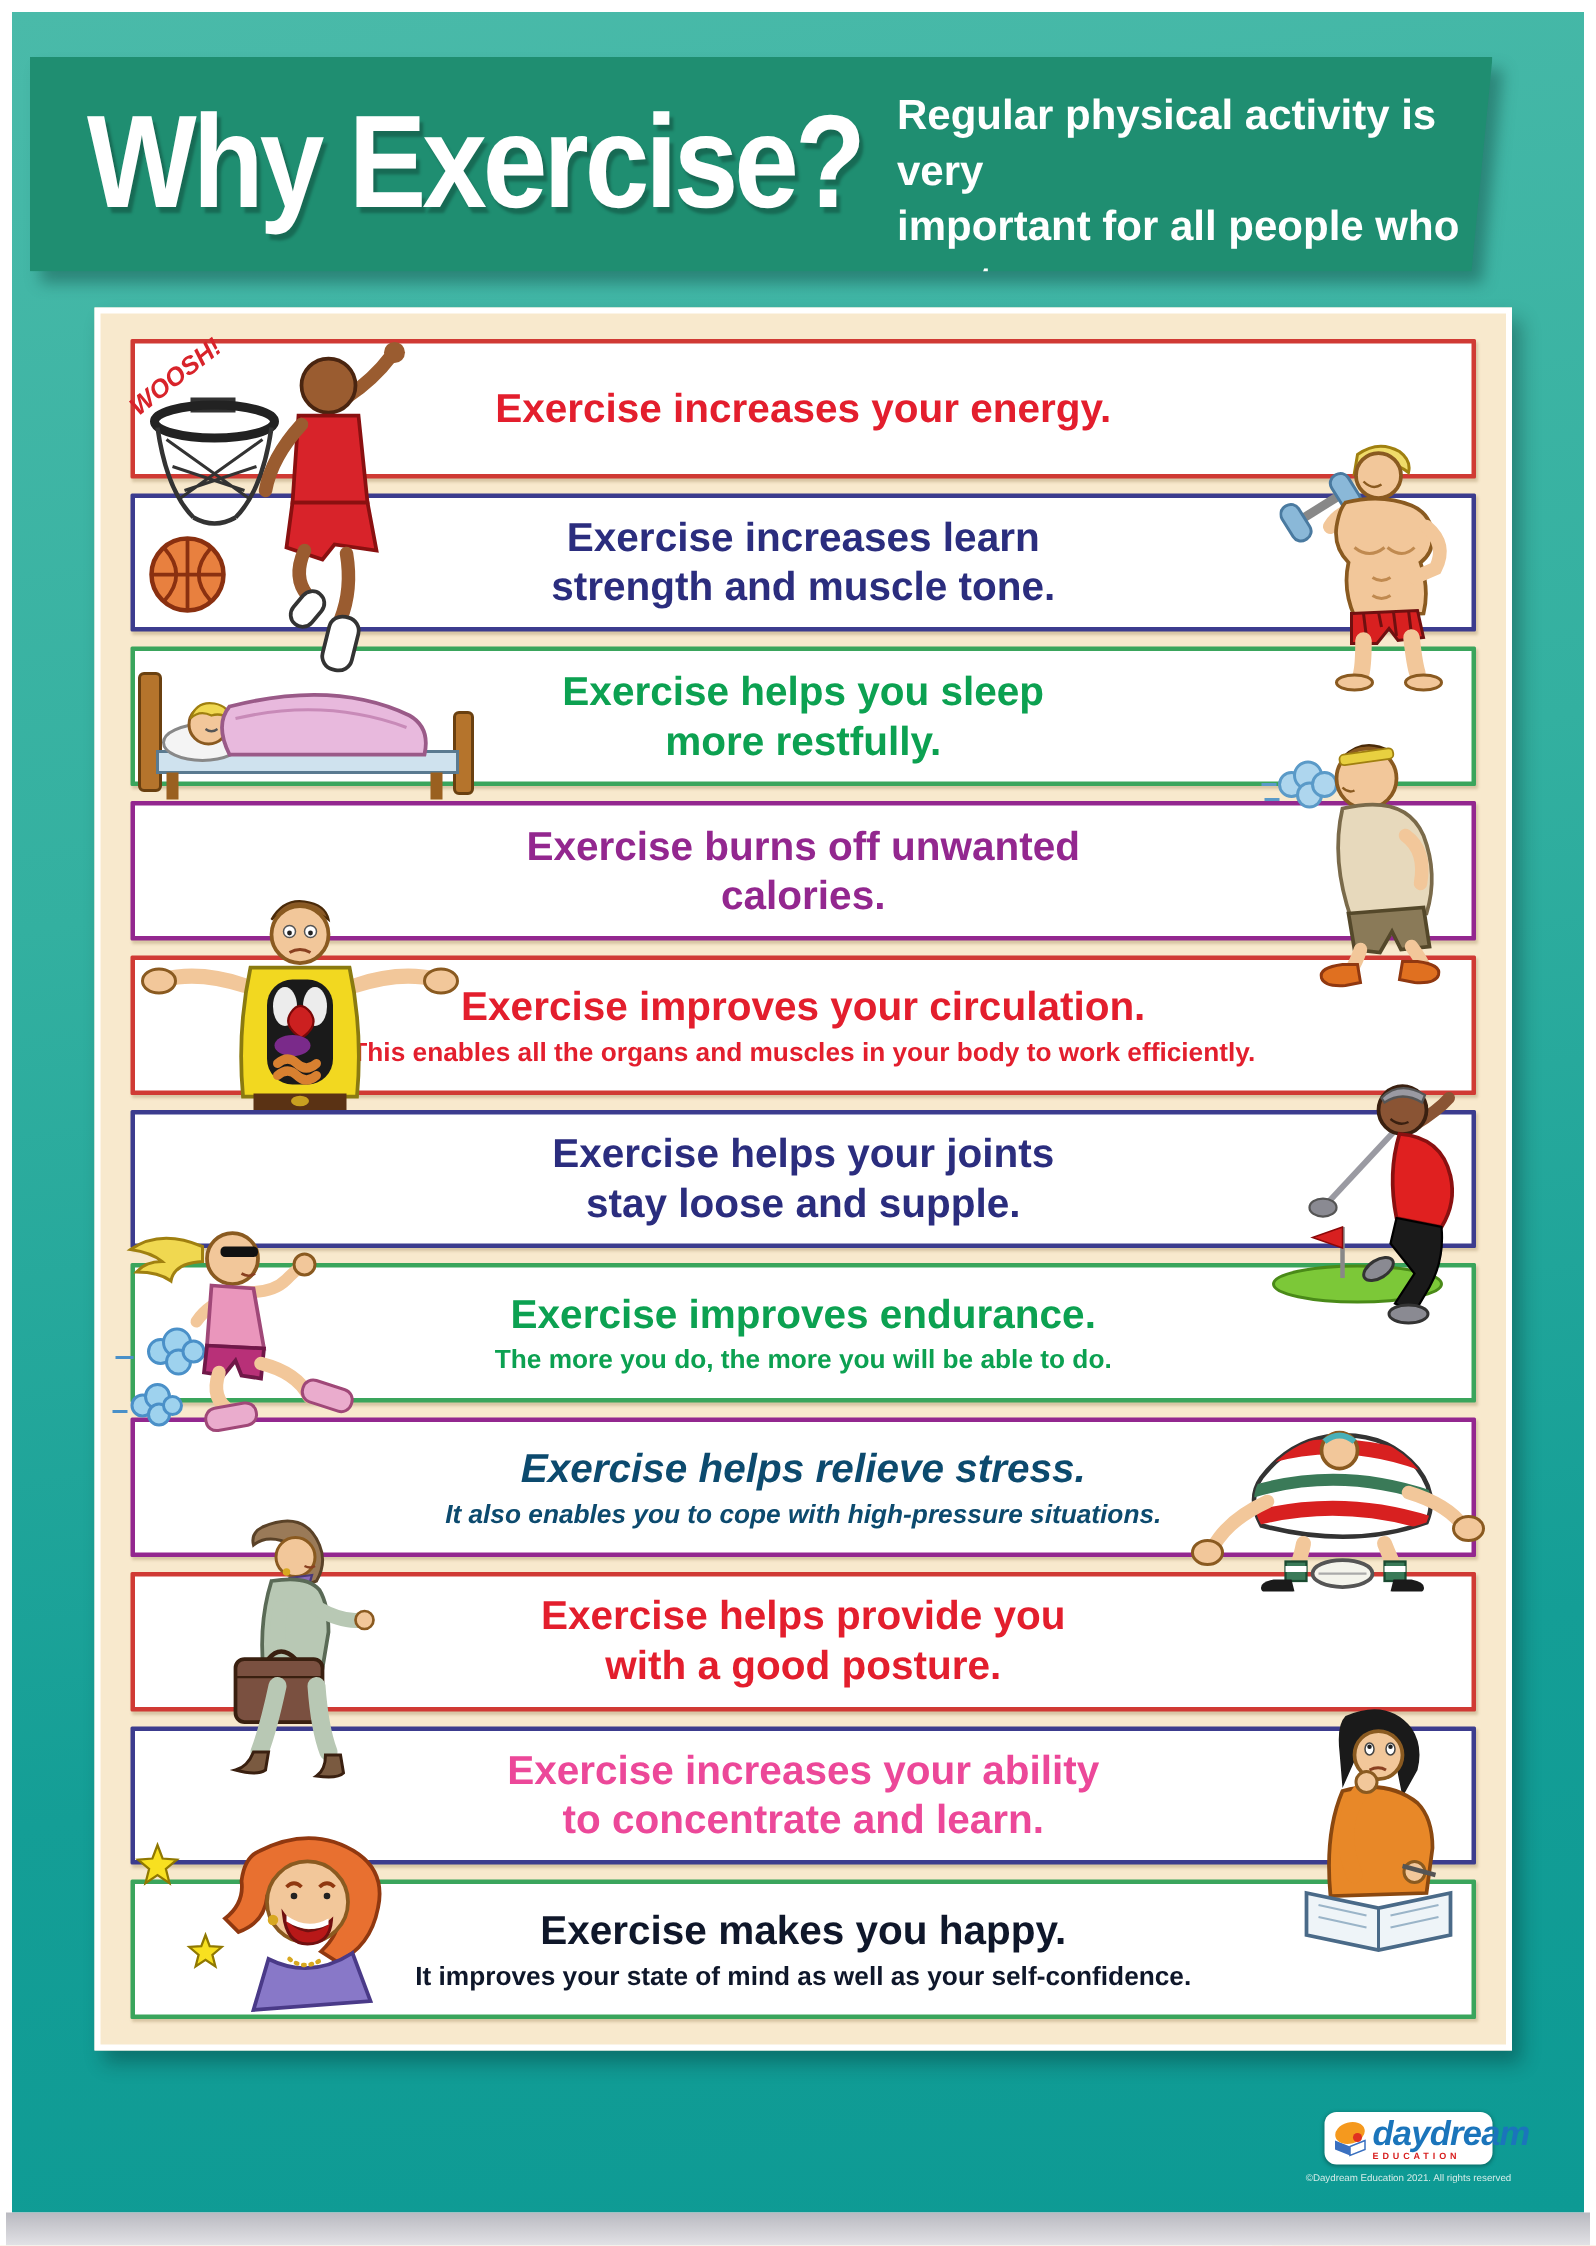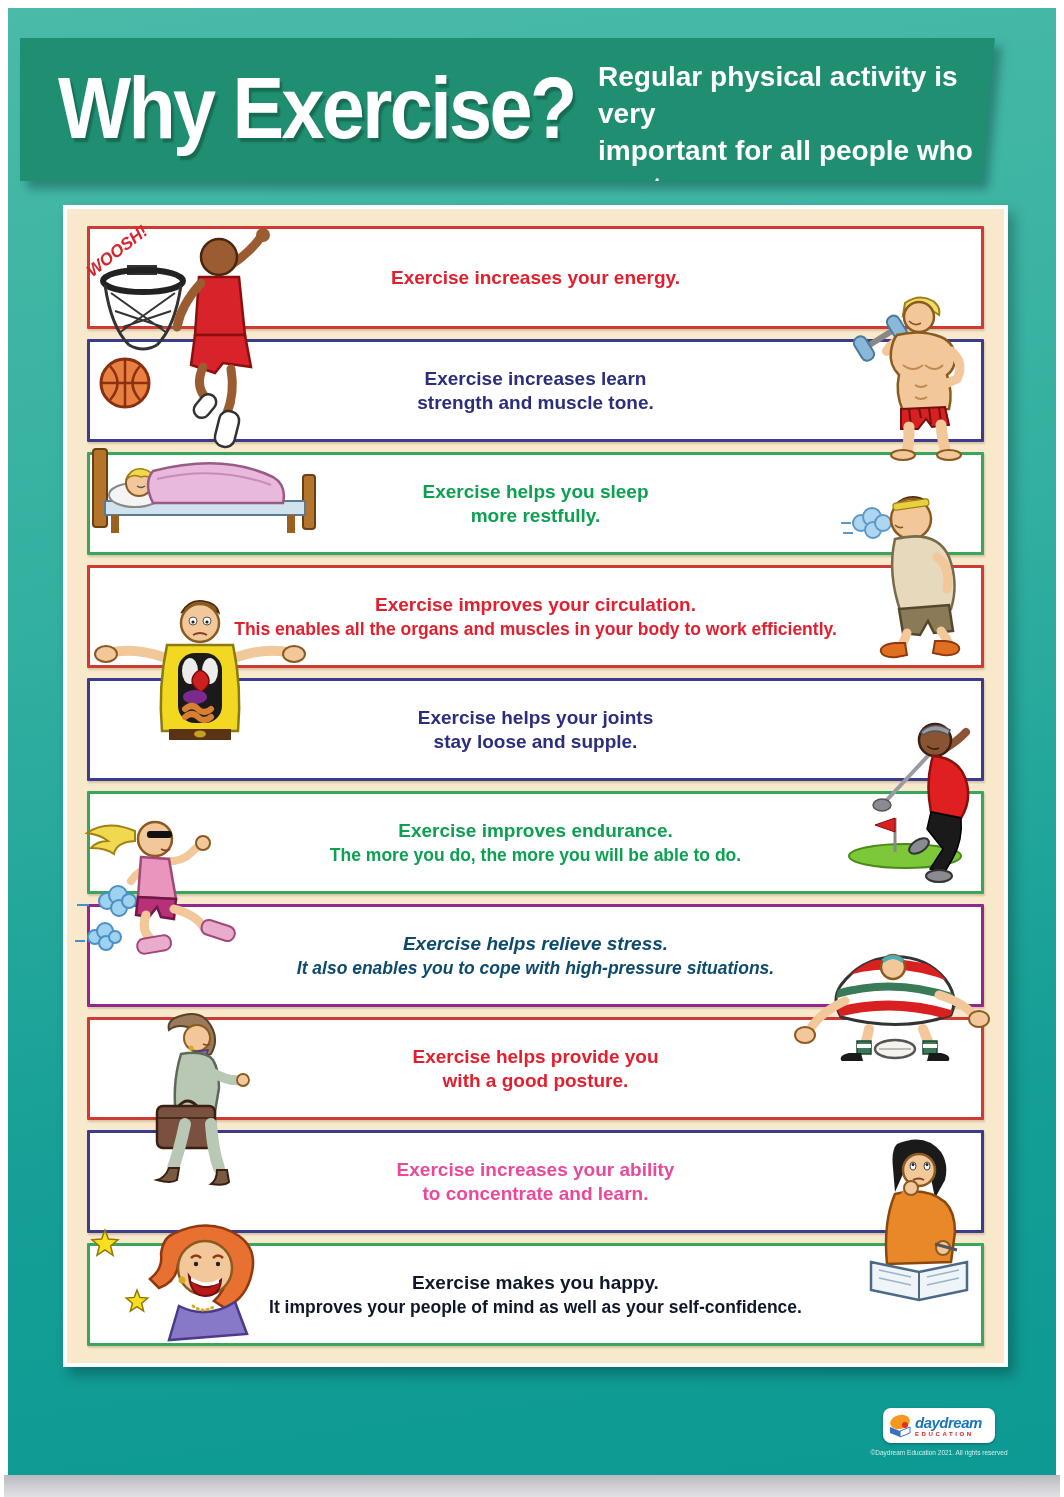--- a/index.html
+++ b/index.html
@@ -18,21 +18,21 @@
     text-shadow:3px 4px 2px rgba(0,0,0,.25);white-space:nowrap;}
   .poster-intro{position:absolute;left:578px;top:21px;width:384px;font-size:28px;font-weight:bold;
     line-height:1.32;color:#fff;white-space:pre-line;}
   
   .panel{position:absolute;left:55px;top:197px;width:937px;height:1154px;background:#f8e9cd;
     border:4px solid #fff;box-shadow:6px 8px 12px rgba(0,25,25,.32);}
   .rows{position:absolute;left:20px;top:17px;width:897px;height:1120px;display:flex;flex-direction:column;gap:10px;}
   .reason-row{flex:1;background:#fff;border:3px solid #999;border-radius:1px;display:flex;flex-direction:column;
     align-items:center;justify-content:center;text-align:center;position:relative;z-index:1;
     box-shadow:1px 2px 2px rgba(120,90,40,.25);}
-  .row-title{font-size:19px;font-weight:bold;line-height:1.22;white-space:pre-line;}
+  .row-title{font-size:27px;font-weight:bold;line-height:1.22;white-space:pre-line;}
   .row-sub{font-size:17.5px;font-weight:bold;margin-top:3px;}
   .row-sub:empty{display:none;}
   
   .art{position:absolute;z-index:5;pointer-events:none;}
   .art svg{width:100%;height:100%;display:block;}
   #art-basketball{left:14px;top:6px;width:196px;height:250px;}
   #art-bodybuilder{left:786px;top:84px;width:122px;height:170px;}
   #art-sleeping{left:20px;top:236px;width:240px;height:92px;}
   #art-walking{left:770px;top:272px;width:152px;height:178px;}
   #art-anatomy{left:26px;top:388px;width:214px;height:152px;}
@@ -40,21 +40,21 @@
   #art-runner{left:6px;top:592px;width:208px;height:158px;}
   #art-rugby{left:716px;top:740px;width:212px;height:112px;}
   #art-businesswoman{left:56px;top:799px;width:152px;height:179px;}
   #art-student{left:772px;top:927px;width:160px;height:167px;}
   #art-happy{left:20px;top:1005px;width:210px;height:145px;}
   
   .logo{position:absolute;left:875px;top:1400px;width:112px;height:35px;background:#fff;border-radius:8px;
     box-shadow:0 1px 3px rgba(0,0,0,.35);display:flex;align-items:center;padding:2px 5px;box-sizing:border-box;gap:3px;}
   .logo-icon{width:24px;height:24px;flex:0 0 auto;}
   .logo-textcol{display:flex;flex-direction:column;align-items:flex-start;line-height:1;}
-  .logo-name{color:#1b75bb;font-weight:bold;font-style:italic;font-size:15px;letter-spacing:-.5px;}
+  .logo-name{color:#1b75bb;font-weight:bold;font-style:italic;font-size:23px;letter-spacing:-.5px;}
   .logo-sub{color:#d82020;font-size:6px;font-weight:bold;letter-spacing:2.6px;margin-top:1px;}
   .copyright{position:absolute;left:853px;top:1441px;width:156px;text-align:center;font-size:6.5px;color:#d5ecE8;color:#d5ece8;}
 </style>
 </head>
 <body>
 
 <div class="page">
   <div class="poster">
 
     <div class="band-wrap">
@@ -76,20 +76,25 @@
         <div class="reason-row" style="border-color: rgb(60, 60, 142); color: rgb(43, 45, 126);">
           <div class="row-title">Exercise increases learn
 strength and muscle tone.</div>
 
         </div>
         <div class="reason-row" style="border-color: rgb(58, 165, 92); color: rgb(12, 161, 81);">
           <div class="row-title">Exercise helps you sleep
 more restfully.</div>
 
         </div>
+        <div class="reason-row" style="border-color: rgb(147, 39, 143); color: rgb(147, 39, 143);">
+          <div class="row-title">Exercise burns off unwanted
+calories.</div>
+
+        </div>
         <div class="reason-row" style="border-color: rgb(208, 58, 52); color: rgb(227, 30, 45);">
           <div class="row-title">Exercise improves your circulation.</div>
           <div class="row-sub">This enables all the organs and muscles in your body to work efficiently.</div>
         </div>
         <div class="reason-row" style="border-color: rgb(60, 60, 142); color: rgb(43, 45, 126);">
           <div class="row-title">Exercise helps your joints
 stay loose and supple.</div>
 
         </div>
         <div class="reason-row" style="border-color: rgb(58, 165, 92); color: rgb(12, 161, 81);">
@@ -105,21 +110,21 @@
 with a good posture.</div>
 
         </div>
         <div class="reason-row" style="border-color: rgb(60, 60, 142); color: #ec4899;">
           <div class="row-title">Exercise increases your ability
 to concentrate and learn.</div>
 
         </div>
         <div class="reason-row" style="border-color: rgb(58, 165, 92); color: #0f172a;">
           <div class="row-title">Exercise makes you happy.</div>
-          <div class="row-sub">It improves your people of mind as well as your self-confidence.</div>
+          <div class="row-sub">It improves your state of mind as well as your self-confidence.</div>
         </div>
       </div>
 
       <div class="art" id="art-basketball">
         <svg viewBox="0 0 196 250">
           <text x="2" y="52" font-size="17" font-weight="bold" font-style="italic" fill="#d8232a" transform="rotate(-38 22 44)">WOOSH!</text>
           <rect x="46" y="50" width="30" height="10" fill="#333"></rect>
           <ellipse cx="62" cy="66" rx="40" ry="11" fill="none" stroke="#222" stroke-width="6"></ellipse>
           <path d="M24,70 Q30,112 48,130 M100,70 Q94,112 76,130 M48,130 Q62,138 76,130" stroke="#333" fill="none" stroke-width="3"></path>
           <path d="M30,78 L86,118 M94,78 L38,118 M34,96 L82,112 M90,96 L42,112" stroke="#333" fill="none" stroke-width="2"></path>

